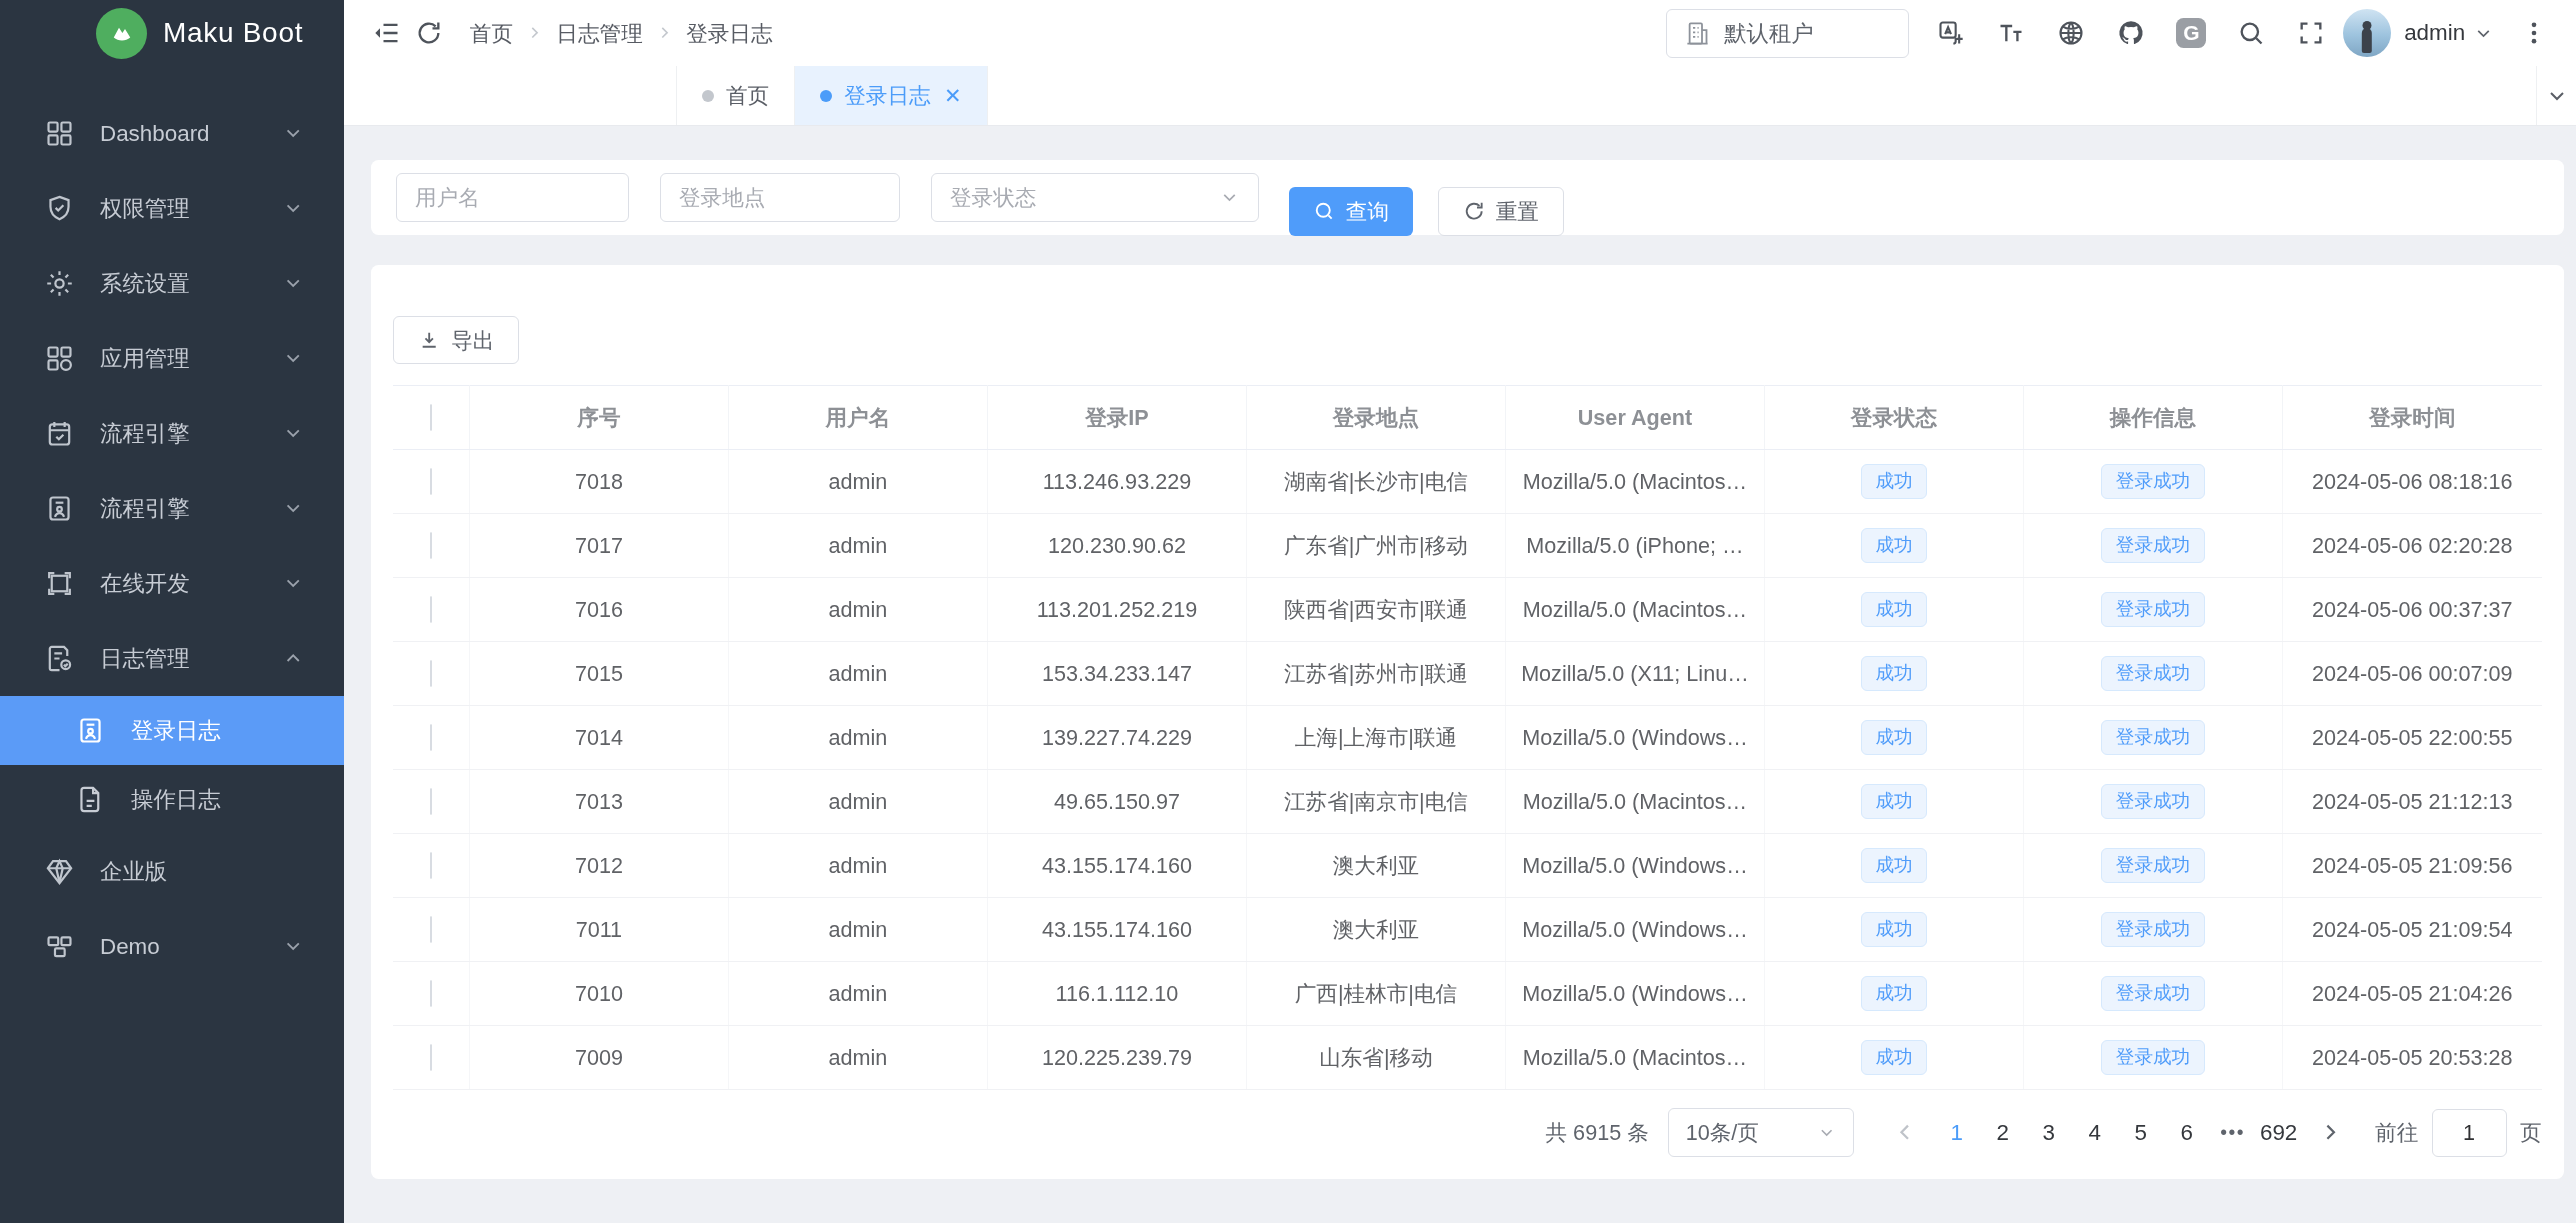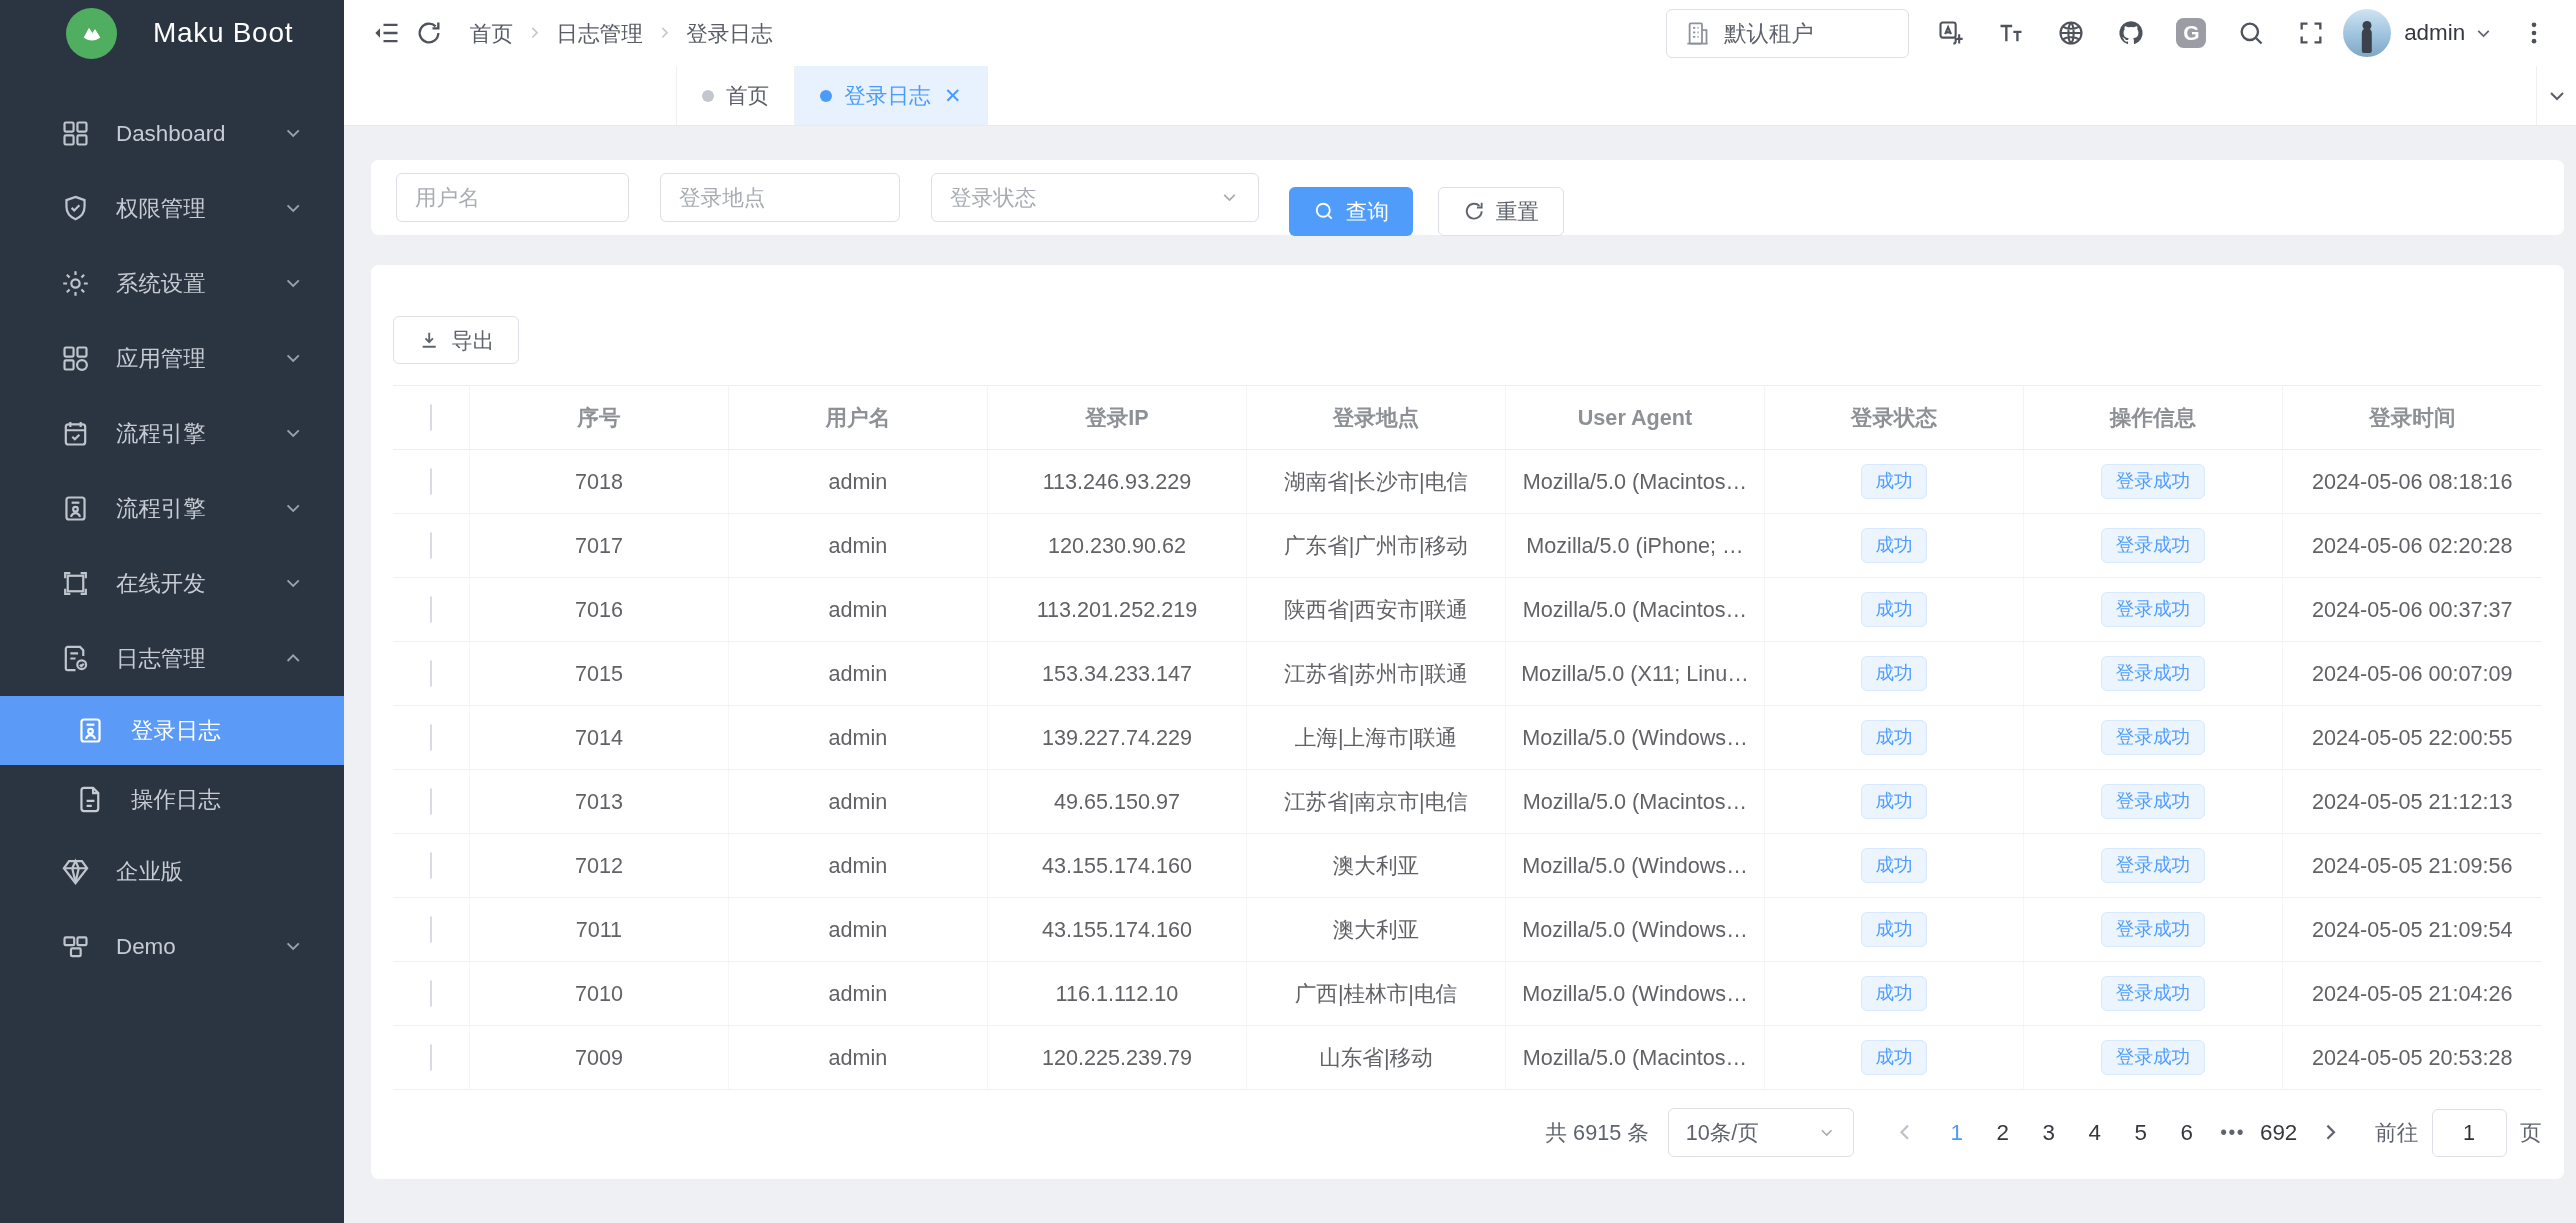--- a/index.html
+++ b/index.html
@@ -2,25 +2,25 @@
 <html style="font-size:12px"><head>
 <meta charset="utf-8">
 <style>
   * { margin:0; padding:0; box-sizing:border-box; }
   html,body { width:2576px; height:1223px; overflow:hidden; }
   body { font-family:"Liberation Sans","DejaVu Sans",sans-serif; font-size:21px; background:#eef0f4; color:#606266; }
   .app { display:flex; width:100%; height:100%; }
 
   
   .sidebar { width:344px; height:100%; background:#2b3541; flex:0 0 344px; display:flex; flex-direction:column; }
-  .logo { height:66px; display:flex; align-items:center; padding-left:66px; gap:36px; cursor:pointer; }
+  .logo { height:66px; display:flex; align-items:center; padding-left:96px; gap:16px; cursor:pointer; }
   .logo-badge { width:51px; height:51px; border-radius:50%; background:#4fae5f; display:flex; align-items:center; justify-content:center; }
   .logo-text { color:#fff; font-size:28px; letter-spacing:0.7px; }
   .menu { padding-top:30px; }
-  .menu-item { height:75px; display:flex; align-items:center; padding:0 40px 0 43px; color:#c7ccd4; cursor:pointer;margin-left:16px; }
+  .menu-item { height:75px; display:flex; align-items:center; padding:0 40px 0 43px; color:#c7ccd4; cursor:pointer; }
   .menu-item .mi-icon { width:33px; height:33px; flex:0 0 33px; display:flex; align-items:center; justify-content:center; color:#bfc5cd; }
   .menu-item .mi-icon svg { width:31px; height:31px; }
   .menu-item .mi-label { margin-left:24px; flex:1; font-size:22.4px; }
   .mi-caret { color:#9aa1ab; display:flex; }
   .mi-caret svg { width:22.4px; height:22.4px; }
   .mi-caret.up svg { transform:rotate(180deg); }
   .submenu-item { height:69px; display:flex; align-items:center; padding-left:75px; color:#c7ccd4; cursor:pointer; }
   .submenu-item.active { background:#5b9bf7; color:#fff; }
   .submenu-item .mi-icon { width:31px; height:31px; flex:0 0 31px; }
   .submenu-item .mi-icon svg { width:31px; height:31px; }

